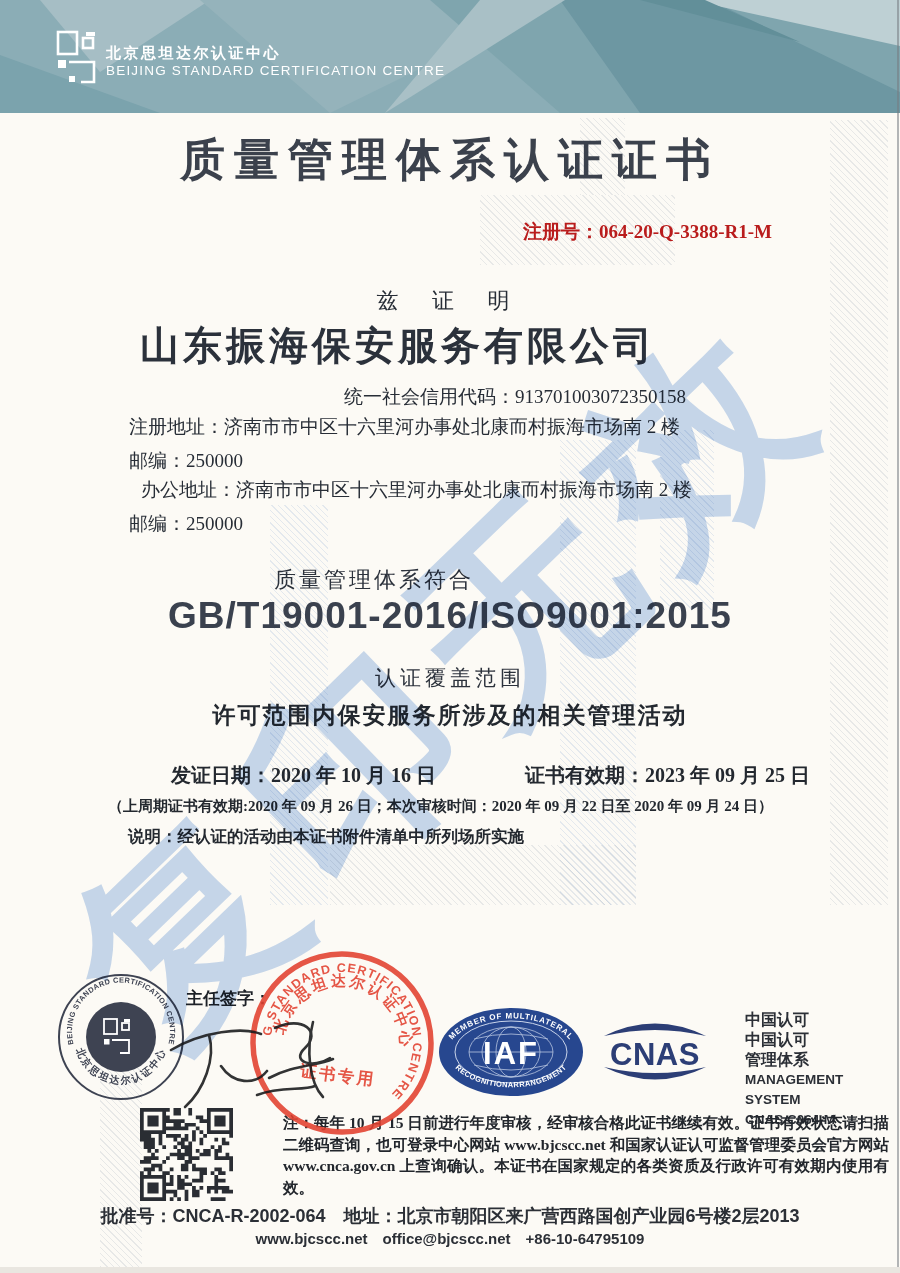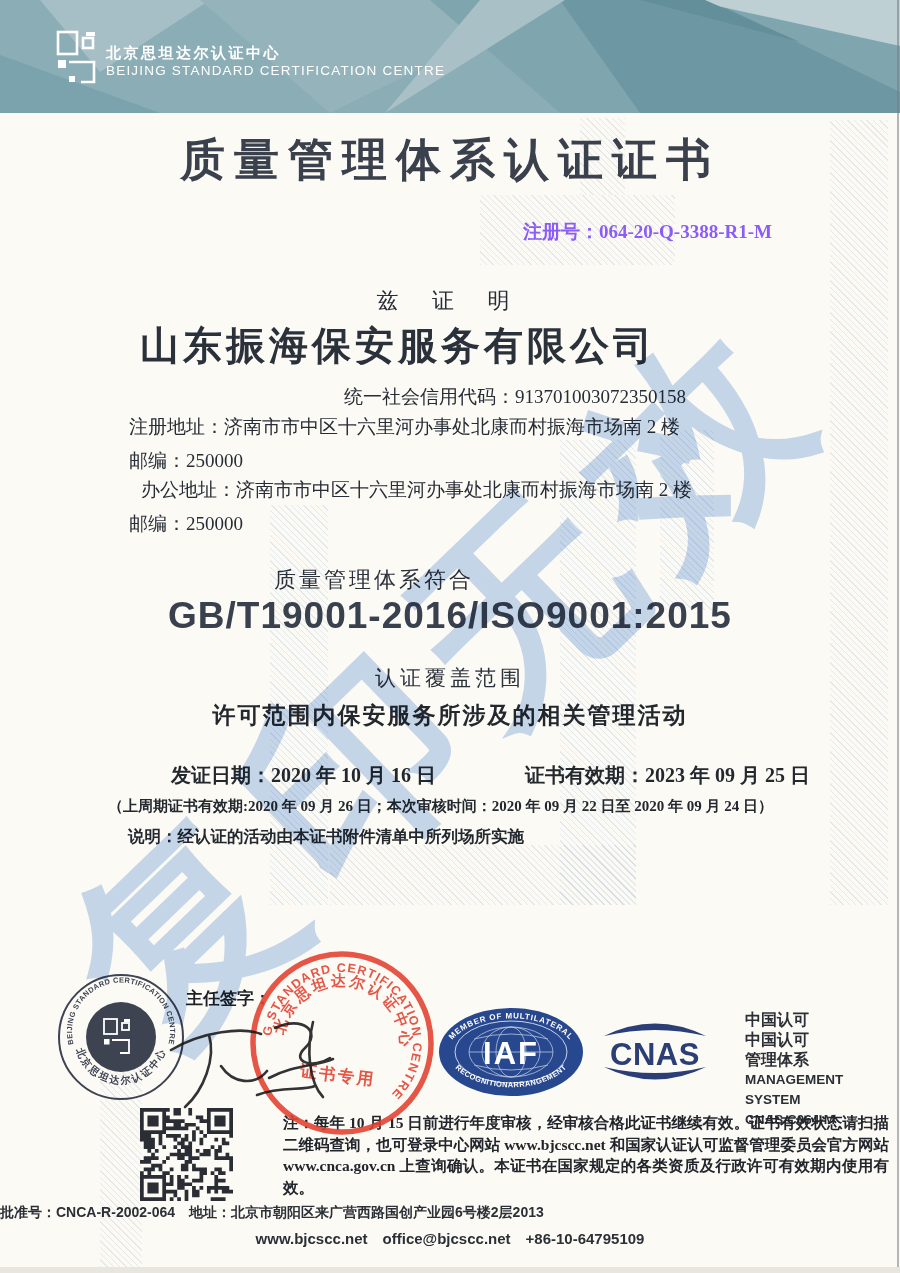--- a/index.html
+++ b/index.html
@@ -27,21 +27,21 @@
     left:-130px; top:540px; width:1160px; text-align:center;
     transform:rotate(-44deg);
     font-size:208px; font-weight:bold; letter-spacing:26px;
     color:rgba(123,167,224,.42); white-space:nowrap;
     pointer-events:none; z-index:4; mix-blend-mode:multiply;
     font-family:"Liberation Sans","DejaVu Sans",sans-serif;
   }
   
   .title{left:0;width:900px;top:130px;text-align:center;font-size:45px;font-weight:bold;
     letter-spacing:9px;color:#3b414c;}
-  .regno{left:0;right:128px;top:219px;text-align:right;font-size:19px;font-weight:bold;color:#8b5cf6;}
+  .regno{left:0;right:128px;top:219px;text-align:right;font-size:19px;font-weight:bold;color:#b91c1c;}
   .hereby{left:0;width:900px;top:286px;text-align:center;font-size:22px;letter-spacing:14px;color:#272d36;}
   .company{left:0;width:796px;top:319px;text-align:center;font-size:39px;font-weight:bold;
     letter-spacing:4px;color:#2b313b;}
   .credit{left:344px;top:384px;font-size:19px;color:#272d36;}
   .addr{left:129px;width:660px;font-size:19px;color:#272d36;font-weight:500;}
   .conform{left:0;width:748px;top:565px;text-align:center;font-size:22px;letter-spacing:3px;color:#2b313b;}
   .stdcode{left:0;width:900px;top:595px;text-align:center;font-size:37px;font-weight:800;
     letter-spacing:1px;color:#3a414e;font-family:"Liberation Sans","DejaVu Sans",sans-serif;}
   .scope-h{left:0;width:900px;top:664px;text-align:center;font-size:21px;letter-spacing:4px;color:#2b313b;}
   .scope-t{left:0;width:900px;top:700px;text-align:center;font-size:23px;font-weight:bold;
@@ -50,21 +50,21 @@
   .cycle{left:108px;top:797px;font-size:15px;font-weight:bold;color:#23282f;}
   .desc{left:128px;top:826px;font-size:16.5px;font-weight:600;color:#23282f;}
   
   .sign-label{left:186px;top:987px;font-size:17px;font-weight:bold;color:#1d2127;}
   .accred{left:745px;top:1010px;font-size:16px;font-weight:bold;line-height:20px;color:#2b2f36;
     font-family:"Liberation Sans","DejaVu Sans",sans-serif;}
   .accred .en{font-size:13.5px;font-weight:bold;}
   
   .note{left:283px;top:1112px;width:606px;font-size:15.5px;line-height:21.5px;
     font-weight:600;color:#22262c;text-align:justify;}
-  .approval{left:0;width:900px;top:1204px;font-size:14px;font-weight:600;color:#2b2f36;
+  .approval{left:0;width:900px;top:1204px;text-align:center;font-size:18px;font-weight:600;color:#2b2f36;
     font-family:"Liberation Sans","DejaVu Sans",sans-serif;}
   .contact{left:0;width:900px;top:1230px;text-align:center;font-size:15px;font-weight:600;color:#2b2f36;
     font-family:"Liberation Sans","DejaVu Sans",sans-serif;}
   .scan-edge-r{right:1px;top:0;width:2px;height:1273px;background:rgba(118,124,130,.55);}
   .scan-edge-b{left:0;bottom:0;width:900px;height:6px;background:#e9e6e0;}
   .lbl{font-weight:600;}
 </style>
 </head>
 <body>
 

